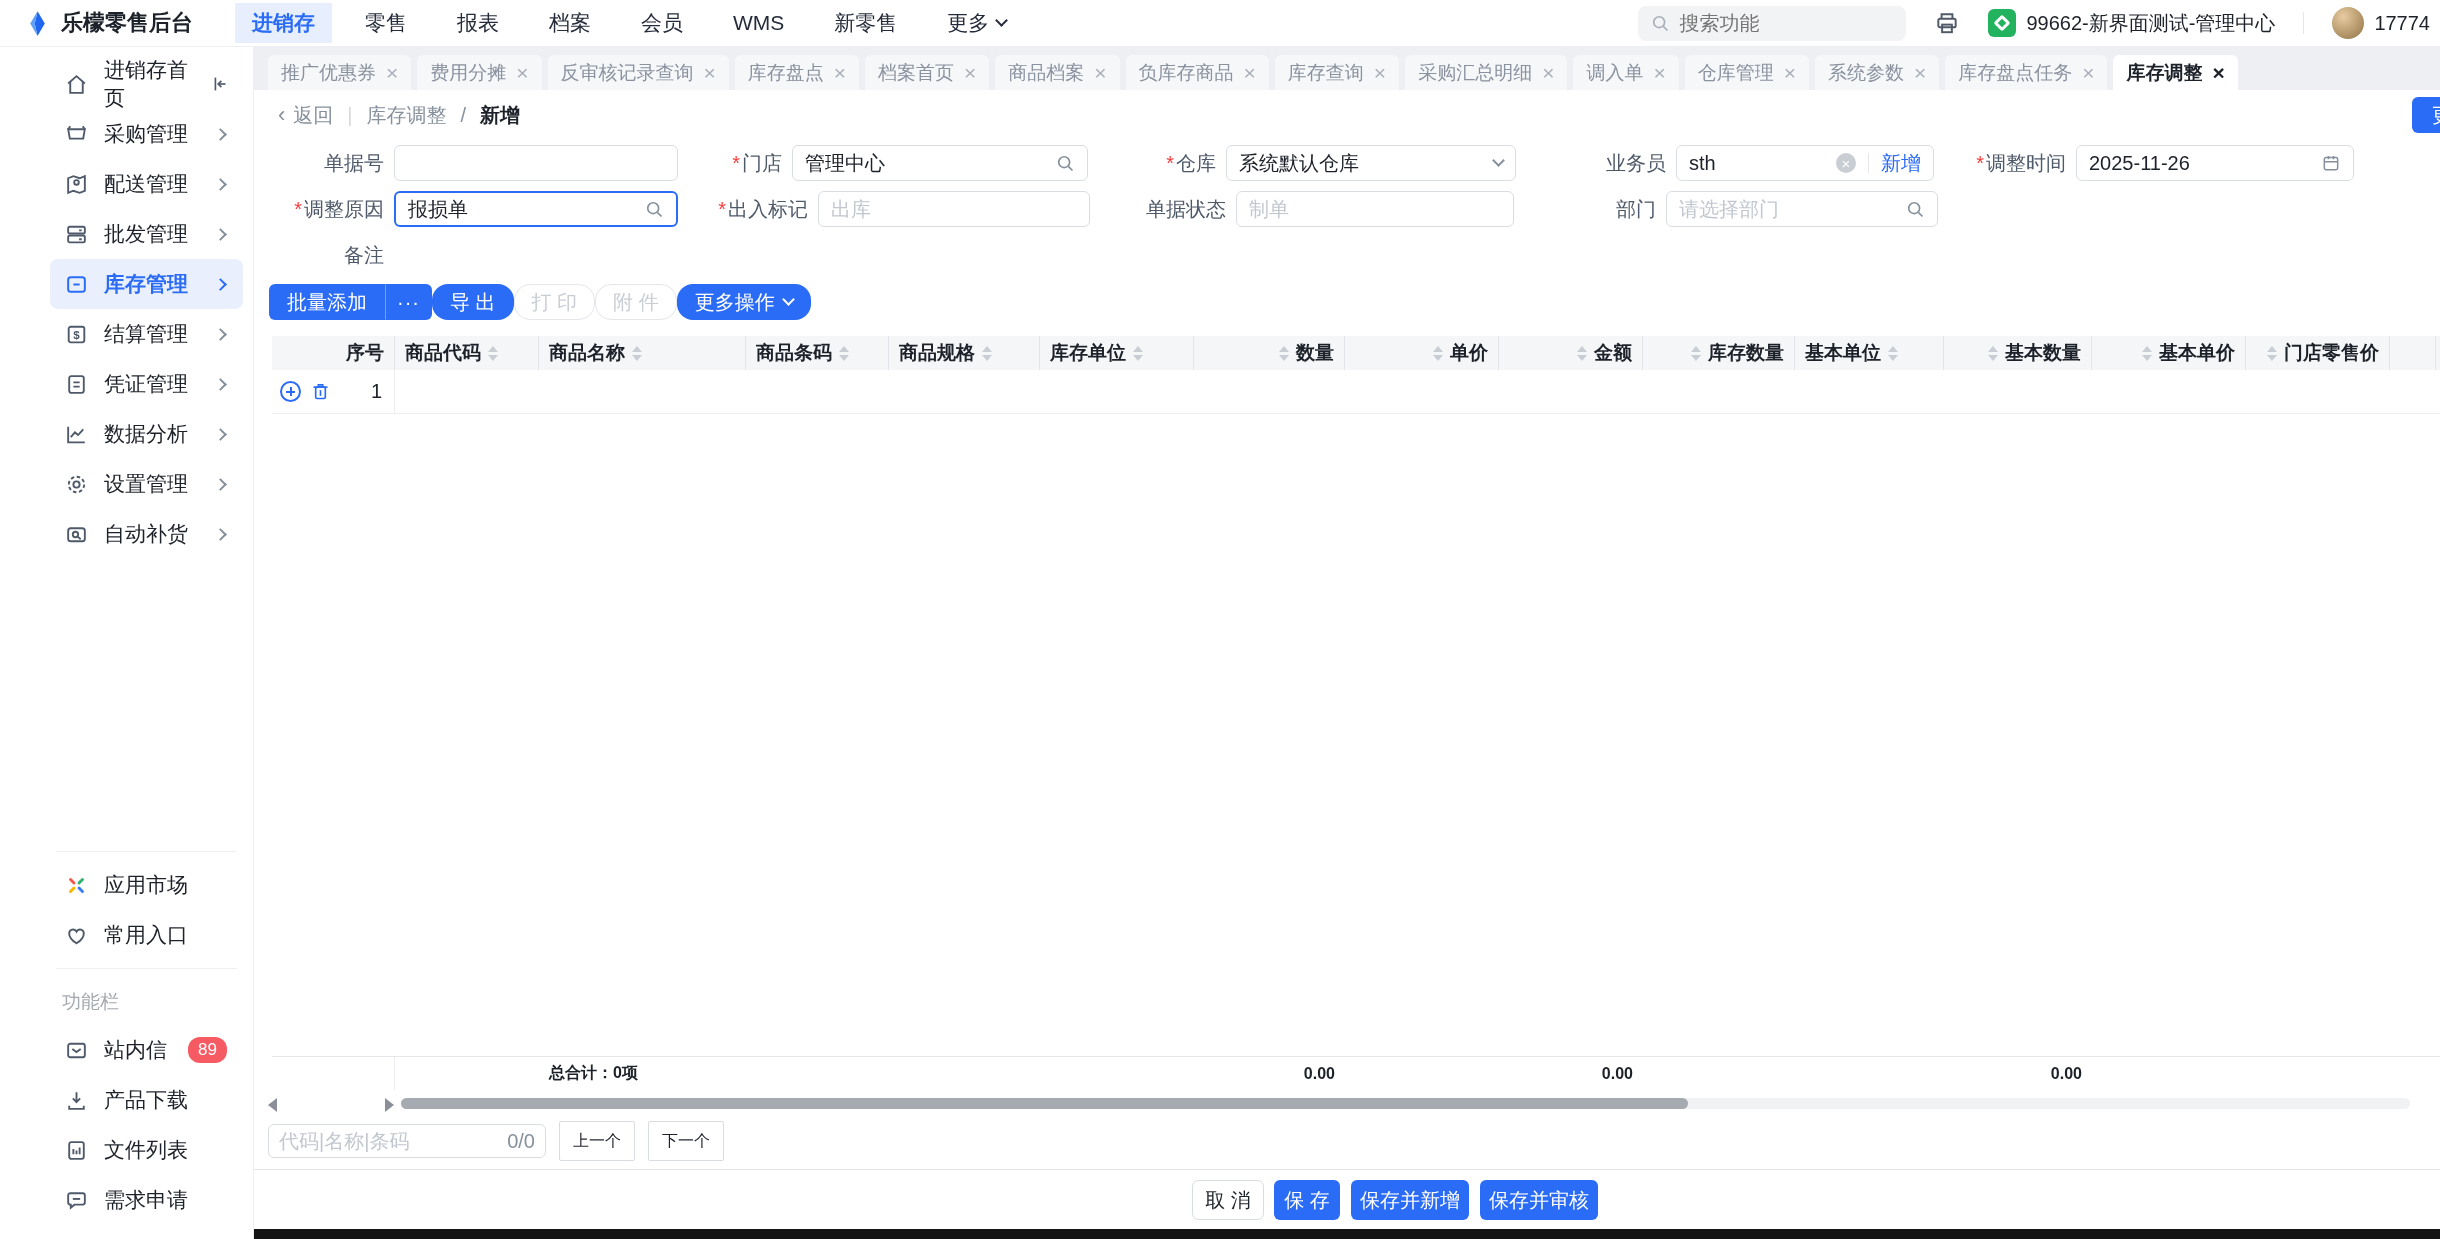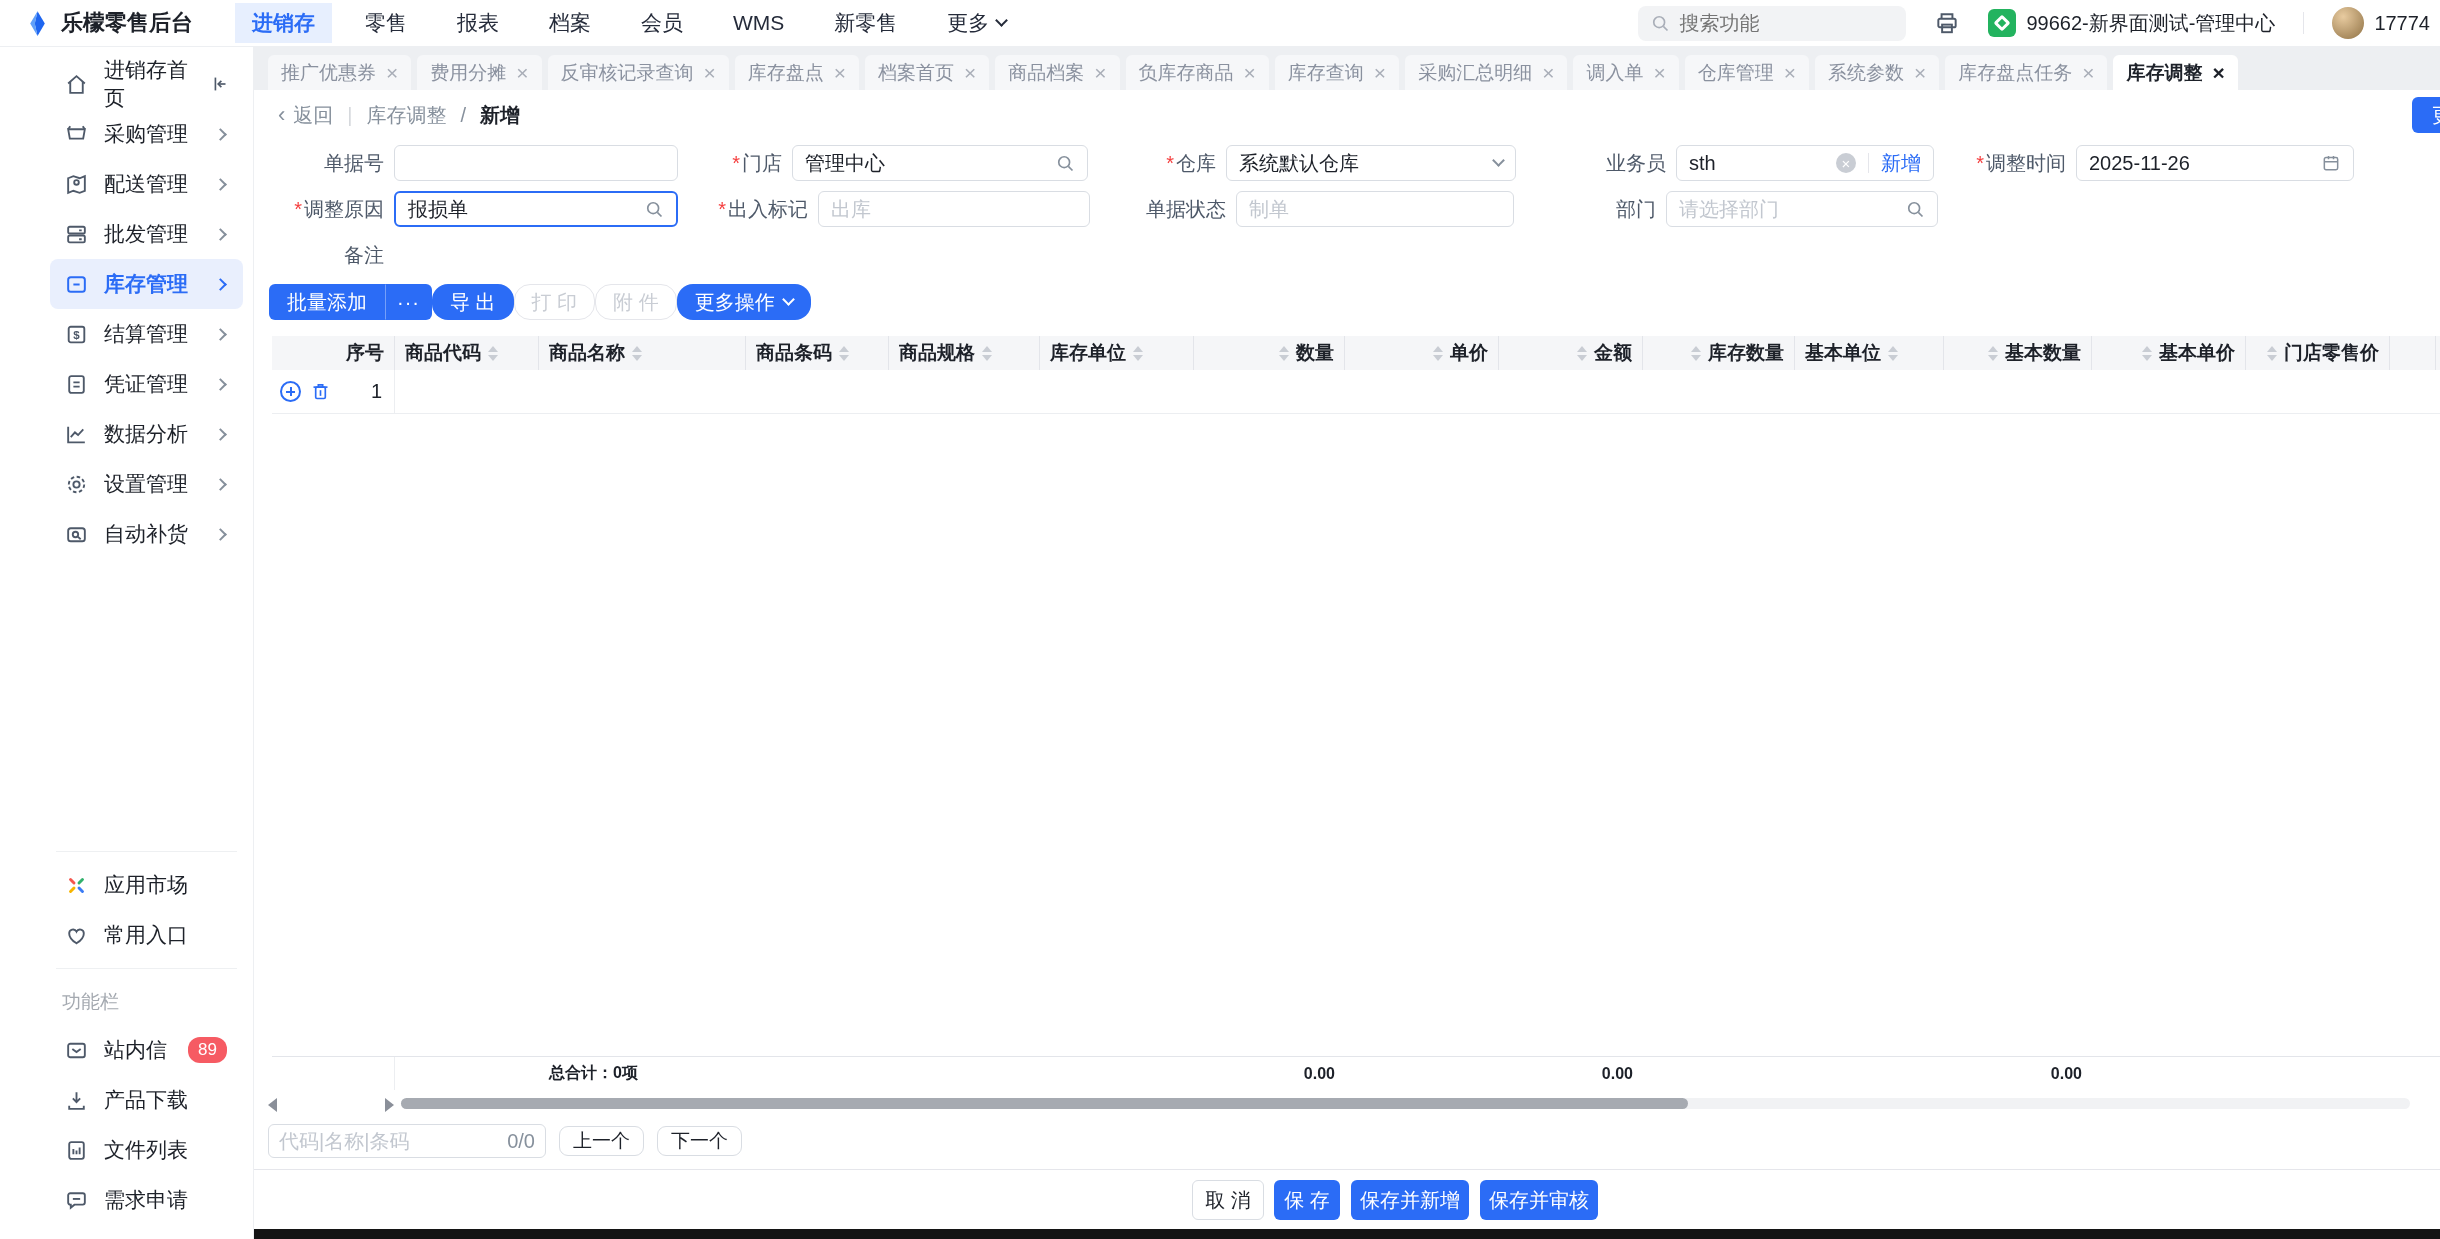--- a/index.html
+++ b/index.html
@@ -102,21 +102,21 @@
   .harrow.left { left:0; border-right:9px solid #8a8f99; }
   .harrow.right { left:117px; border-left:9px solid #8a8f99; }
   .htrack { position:absolute; left:133px; right:30px; top:4px; height:11px; border-radius:6px; background:#f1f2f4; }
   .hthumb { position:absolute; left:133px; top:4px; width:1287px; height:11px; border-radius:6px; background:#a6aab1; cursor:grab; }
 
   .finder { display:flex; gap:13px; margin:10px 0 3px 14px; height:34px; flex:none; align-items:center; }
   .finder-input { width:278px; height:34px; border:1px solid #d9dde3; border-radius:6px; display:flex; align-items:center; padding:0 10px; font-size:20px; }
   .finder-input input { border:none; outline:none; flex:1; min-width:0; font:inherit; background:transparent; }
   .finder-input input::placeholder { color:#c2c7cf; }
   .counter { color:#86909c; margin-left:auto; flex:none; }
-  .pagebtn { height:30px; padding:0 13px; border:1px solid #d9dde3; border-radius:9px; background:#fff; font-size:19px; color:#1d2129; display:flex; align-items:center; cursor:pointer; white-space:nowrap; }
+  .pagebtn { height:40px; padding:0 13px; border:1px solid #d9dde3; border-radius:2px; background:#fff; font-size:16px; color:#1d2129; display:flex; align-items:center; cursor:pointer; white-space:nowrap; }
 
   .footerbar { height:60px; border-top:1px solid #e5e6eb; position:relative; flex:none; margin-top:8px; background:#fff; }
   .fb { position:absolute; top:10px; height:40px; border-radius:6px; font-size:20px; display:flex; align-items:center; justify-content:center; cursor:pointer; white-space:nowrap; }
   .fb-plain { border:1px solid #d9dde3; background:#fff; color:#1d2129; }
   .fb-blue { background:#2b6cf6; color:#fff; border:none; }
   .blackbar { height:10px; background:#141414; flex:none; }
 
   svg { display:block; }
 </style>
 </head>

